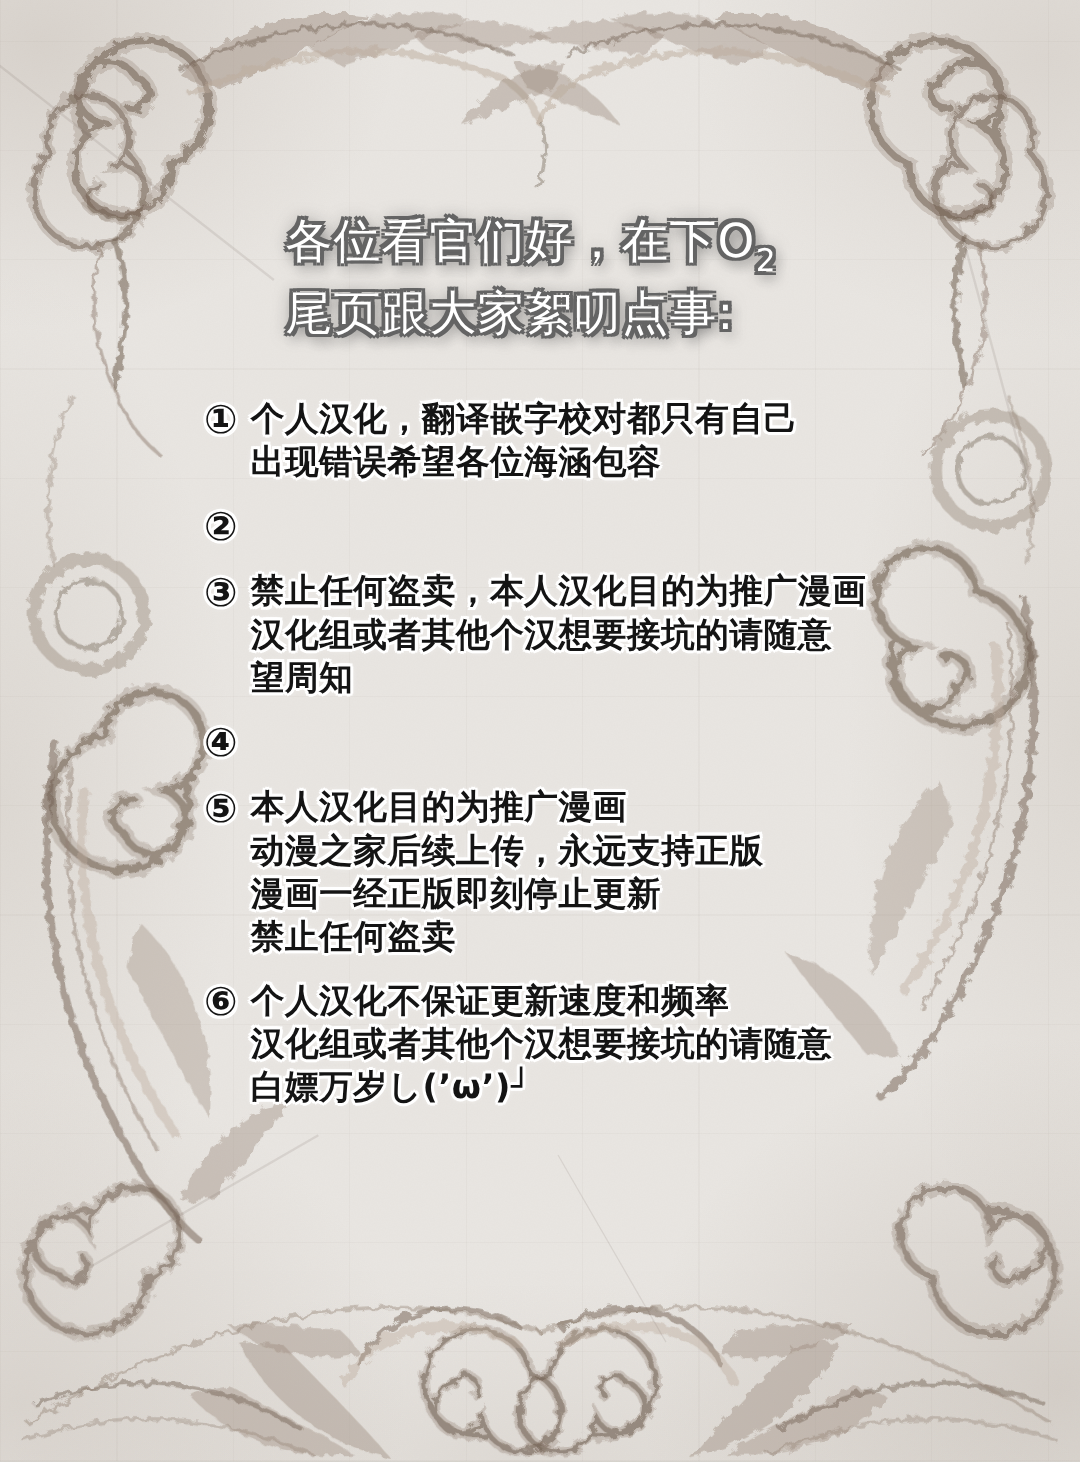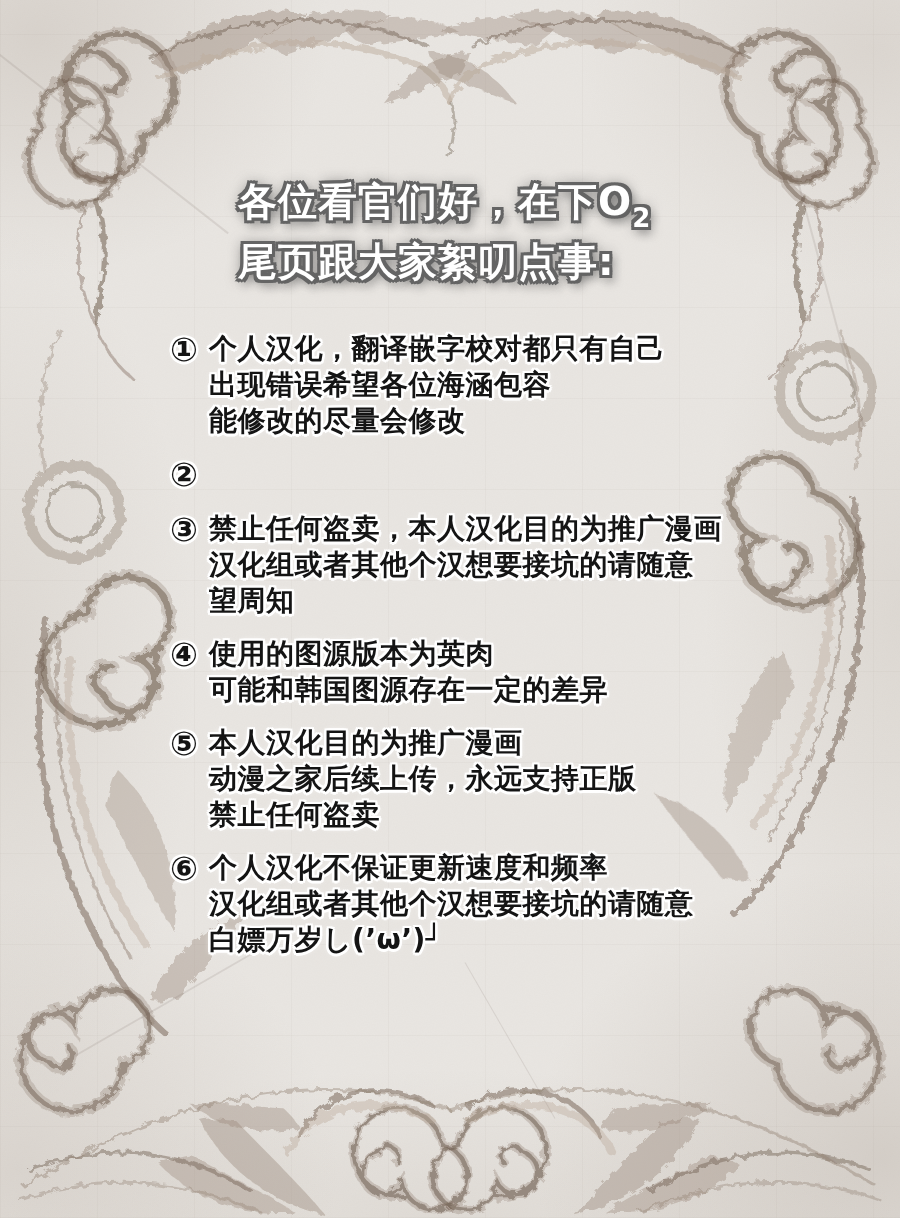--- a/index.html
+++ b/index.html
@@ -20,21 +20,21 @@
   }
   .crack{position:absolute;background:rgba(112,101,90,.14);pointer-events:none;}
   svg.frame{position:absolute;left:0;top:0;pointer-events:none;}
   .orn{stroke:#8f7d6f;fill:none;stroke-linecap:round;}
   .orn-fill{fill:#9b8a7c;stroke:none;}
   .orn-dark{stroke:#6f5e50;fill:none;stroke-linecap:round;}
   .orn-wash{stroke:#bcab9c;fill:none;stroke-linecap:round;}
 
   .title{
     position:absolute;left:238px;top:174px;
-    font-size:39px;line-height:56px;font-weight:700;letter-spacing:1px;
+    font-size:39px;line-height:56px;font-weight:400;letter-spacing:1px;
     color:#ffffff;white-space:nowrap;
     -webkit-text-stroke:0;
     text-shadow:
       -3px -3px 0 #646464, 3px -3px 0 #646464, -3px 3px 0 #646464, 3px 3px 0 #646464,
       -3px 0 0 #646464, 3px 0 0 #646464, 0 -3px 0 #646464, 0 3px 0 #646464,
       0 0 14px rgba(92,92,92,.95), 4px 6px 10px rgba(92,92,92,.65);
   }
   .title .sub{font-size:26px;display:inline-block;transform:translateY(12px);}
 
   .items{position:absolute;left:170px;top:331px;width:650px;}
@@ -144,50 +144,46 @@
     <div>尾页跟大家絮叨点事:</div>
   </div>
 
   <div class="items">
 
     <div class="item">
       <div class="num halo">①</div>
       <div class="lines halo">
         <div>个人汉化，翻译嵌字校对都只有自己</div>
         <div>出现错误希望各位海涵包容</div>
-        <div>能修改的尽量会修改</div>
       </div>
     </div>
 
     <div class="item">
       <div class="num halo">②</div>
     </div>
 
     <div class="item">
       <div class="num halo">③</div>
       <div class="lines halo">
         <div>禁止任何盗卖，本人汉化目的为推广漫画</div>
         <div>汉化组或者其他个汉想要接坑的请随意</div>
         <div>望周知</div>
       </div>
     </div>
 
     <div class="item">
       <div class="num halo">④</div>
-      <div class="lines halo">
-        <div>使用的图源版本为英肉</div>
-        <div>可能和韩国图源存在一定的差异</div>
-      </div>
     </div>
 
     <div class="item">
       <div class="num halo">⑤</div>
       <div class="lines halo">
         <div>本人汉化目的为推广漫画</div>
         <div>动漫之家后续上传，永远支持正版</div>
+        <div>漫画一经正版即刻停止更新</div>
         <div>禁止任何盗卖</div>
       </div>
     </div>
 
     <div class="item">
       <div class="num halo">⑥</div>
       <div class="lines halo">
         <div>个人汉化不保证更新速度和频率</div>
         <div>汉化组或者其他个汉想要接坑的请随意</div>
         <div>白嫖万岁し(’ω’)┘</div>

